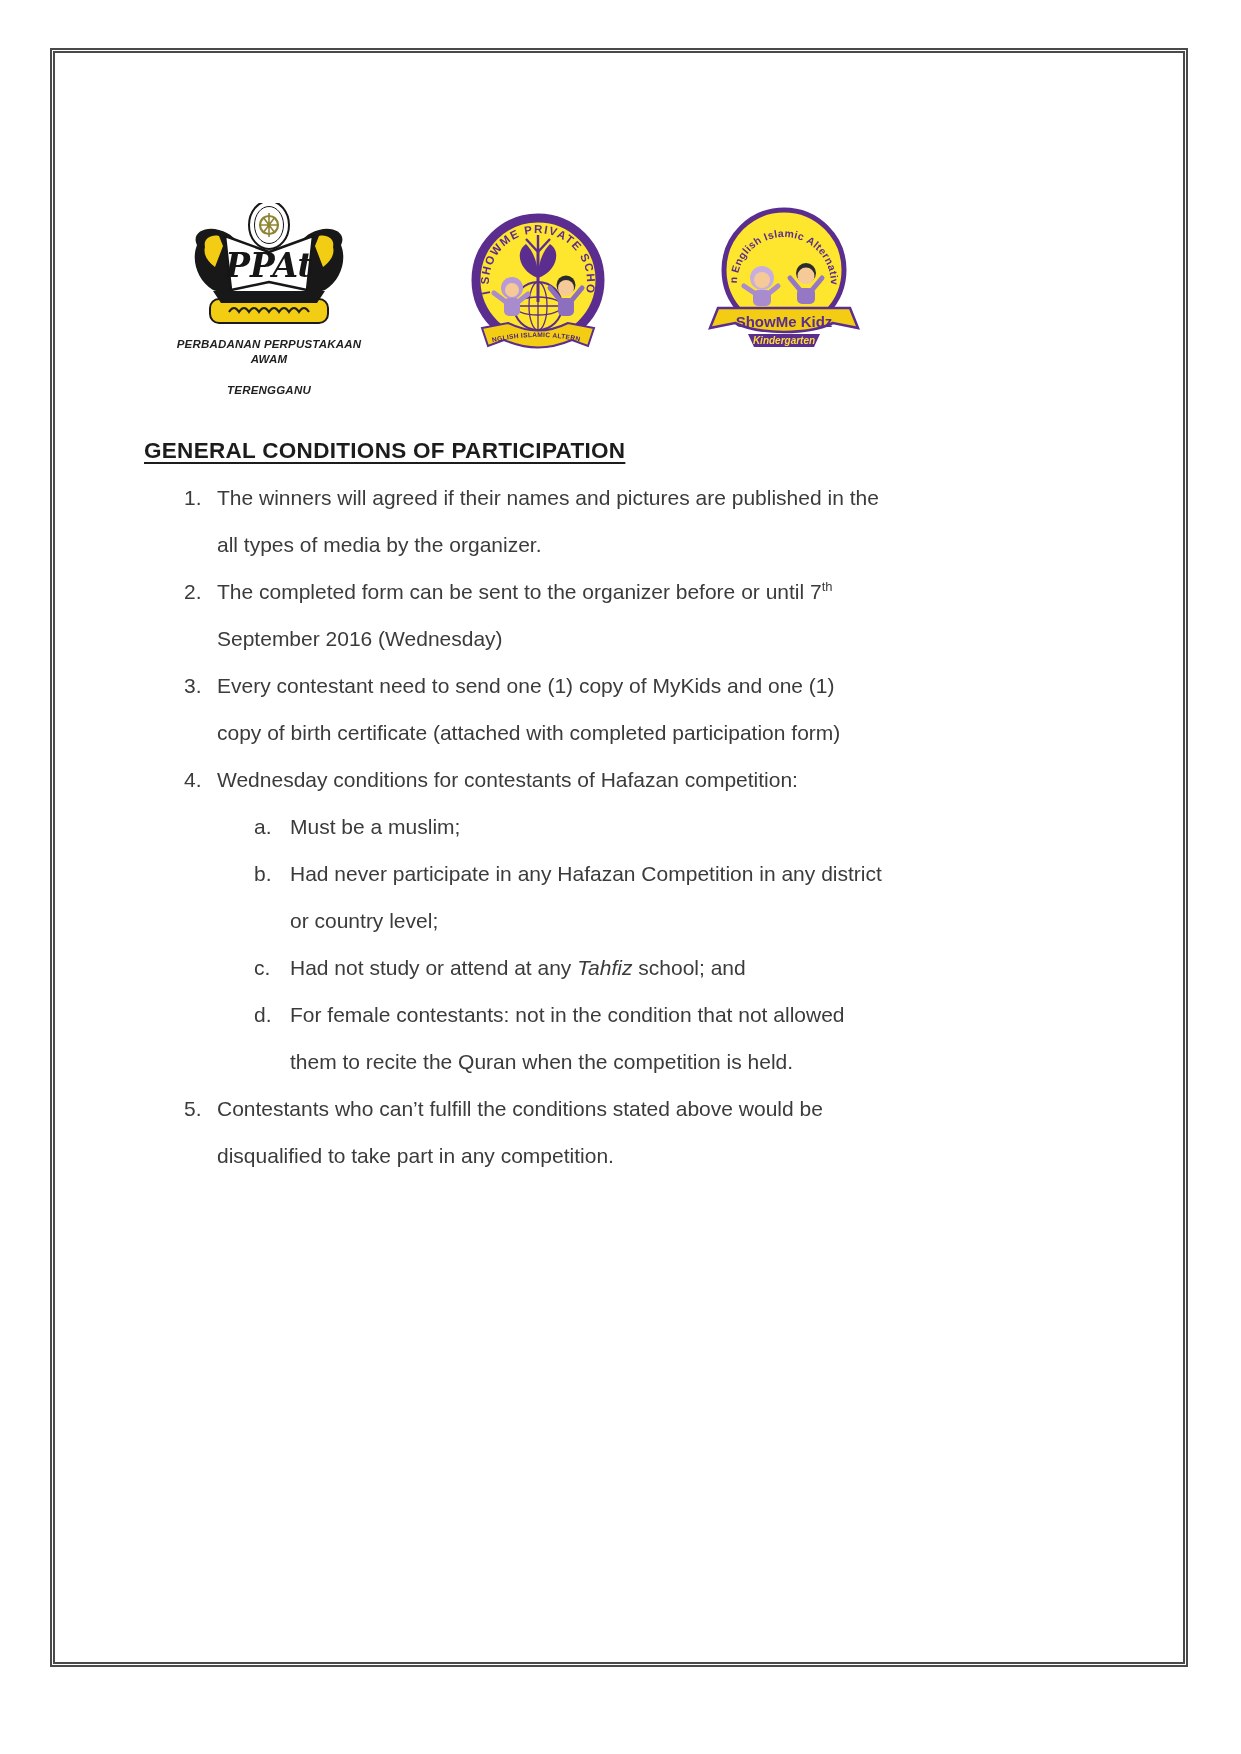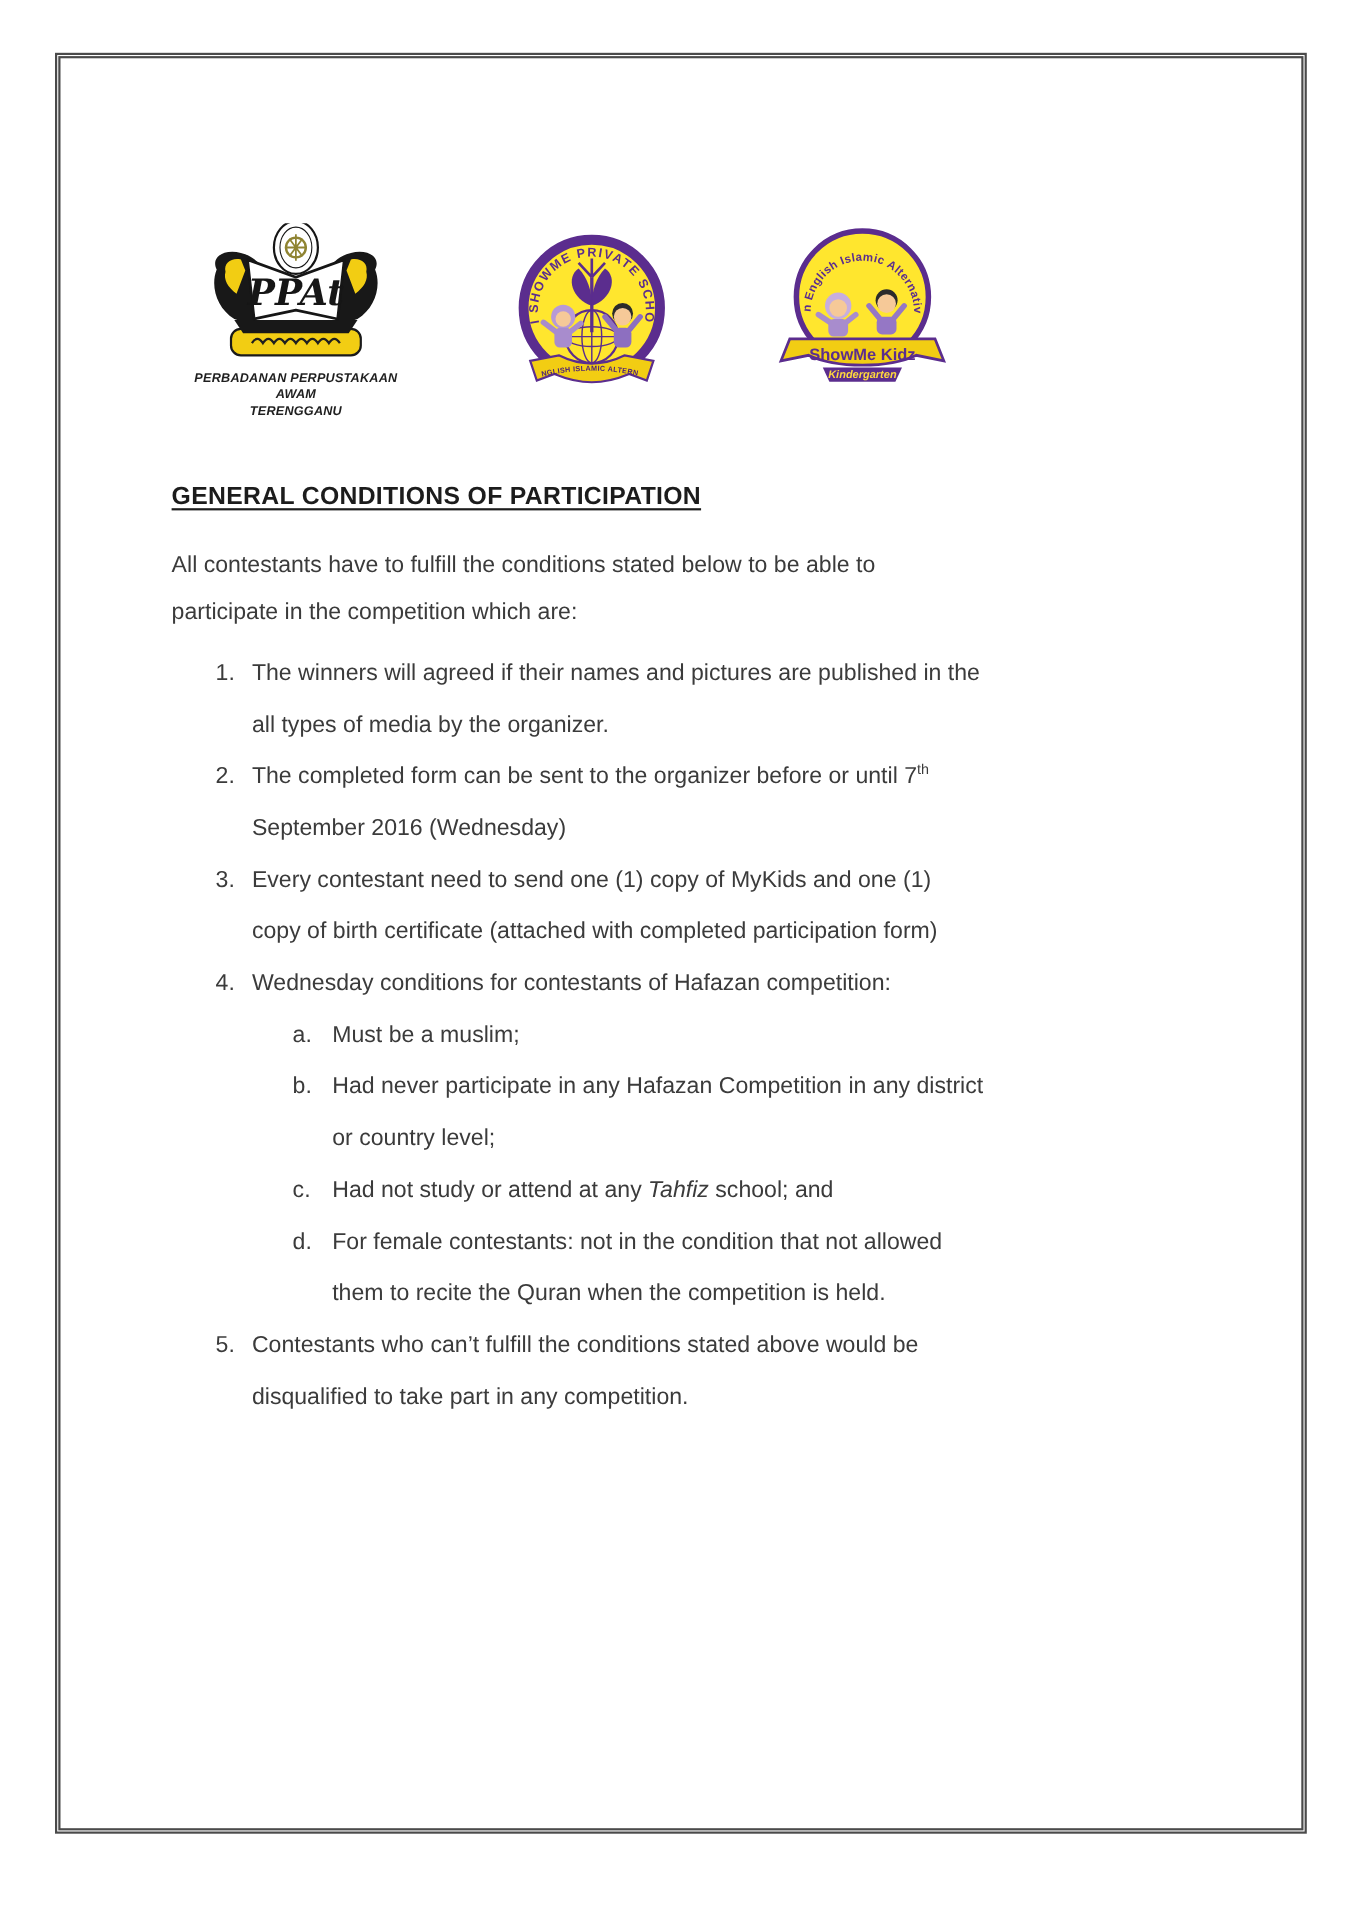--- a/index.html
+++ b/index.html
@@ -13,21 +13,21 @@
     border:5px double #4a4a4a;
   }
   
   .logo { position:absolute; }
   .logo-ppat { left:167px; top:203px; width:204px; text-align:center; }
   .ppat-caption { margin-top:4px; font-size:11.5px; font-weight:bold; color:#1f1f1f; line-height:15px; letter-spacing:0.2px;font-style:italic; }
   .logo-school { left:468px; top:206px; width:140px; }
   .logo-kidz  { left:706px; top:194px; width:156px; }
   svg { display:block; }
   
-  .doc { position:absolute; left:156px; top:438px; width:880px; }
+  .doc { position:absolute; left:144px; top:438px; width:880px; }
   .heading {
     margin:0; font-size:22.5px; font-weight:bold; color:#1c1c1c;
     text-decoration:underline; text-decoration-thickness:2px; text-underline-offset:4px;
     letter-spacing:0.3px;
   }
   .intro { margin:28px 0 0 0; font-size:21px; line-height:43px; white-space:pre-line; }
   .list { margin-left:40px; margin-top:10px; }
   .li { display:flex; font-size:21px; line-height:47px; }
   .li .marker { flex:none; width:33px; }
   .li .text { flex:1; white-space:pre-line; }
@@ -56,21 +56,21 @@
 
     <path d="M58,33 L102,49 L146,33 L140,87 L102,79 L64,87 Z" fill="#ffffff" stroke="#161616" stroke-width="2.5" stroke-linejoin="round"></path>
     <text x="102" y="74" text-anchor="middle" font-family="DejaVu Serif, serif" font-style="italic" font-weight="bold" font-size="33" fill="#161616">PPAt</text>
 
     <ellipse cx="102" cy="22" rx="20" ry="24" fill="#ffffff" stroke="#161616" stroke-width="2"></ellipse>
     <ellipse cx="102" cy="22" rx="14.5" ry="18.5" fill="none" stroke="#161616" stroke-width="1"></ellipse>
     <circle cx="102" cy="22" r="9" fill="none" stroke="#8f8432" stroke-width="2.2"></circle>
     <path d="M102,10 L102,34 M92,22 L112,22 M96,14 L108,30 M108,14 L96,30" stroke="#8f8432" stroke-width="1.6"></path>
   </svg>
   <div class="ppat-caption">PERBADANAN PERPUSTAKAAN AWAM</div>
-  <div class="ppat-caption" style="margin-top:0">TERENGGANU</div>
+  <div class="ppat-caption" style="margin-top:16px">TERENGGANU</div>
 </div>
 
 <div class="logo logo-school">
   <svg width="140" height="152" viewBox="0 0 140 152">
     <defs>
       <path id="lg2arc" d="M 22,86 A 49,49 0 1 1 118,86"></path>
       <path id="lg2ban" d="M26,136 Q70,126 114,136"></path>
     </defs>
     <circle cx="70" cy="74" r="62" fill="#ffe62e" stroke="#5b2d8e" stroke-width="9"></circle>
     <text font-size="11.5" font-weight="bold" fill="#5b2d8e" letter-spacing="1.4">
@@ -131,22 +131,20 @@
     <path d="M12,114 L144,114 L152,134 L127,129 C102,141 54,141 29,129 L4,134 Z" fill="#f2cd13" stroke="#5b2d8e" stroke-width="2.5"></path>
     <text x="78" y="133" text-anchor="middle" font-size="15" font-weight="bold" fill="#5b2d8e">ShowMe Kidz</text>
     <path d="M42,140 L114,140 L108,153 L48,153 Z" fill="#5b2d8e"></path>
     <text x="78" y="150" text-anchor="middle" font-size="10" font-weight="bold" font-style="italic" fill="#ffd83d">Kindergarten</text>
   </svg>
 </div>
 
 <div class="doc">
   <h1 class="heading">GENERAL CONDITIONS OF PARTICIPATION</h1>
 
-  <p class="intro">All contestants have to fulfill the conditions stated below to be able to
-participate in the competition which are:</p>
 
   <div class="list">
 
     <div class="li">
       <span class="marker">1.</span>
       <span class="text">The winners will agreed if their names and pictures are published in the
 all types of media by the organizer.</span>
     </div>
 
     <div class="li">

